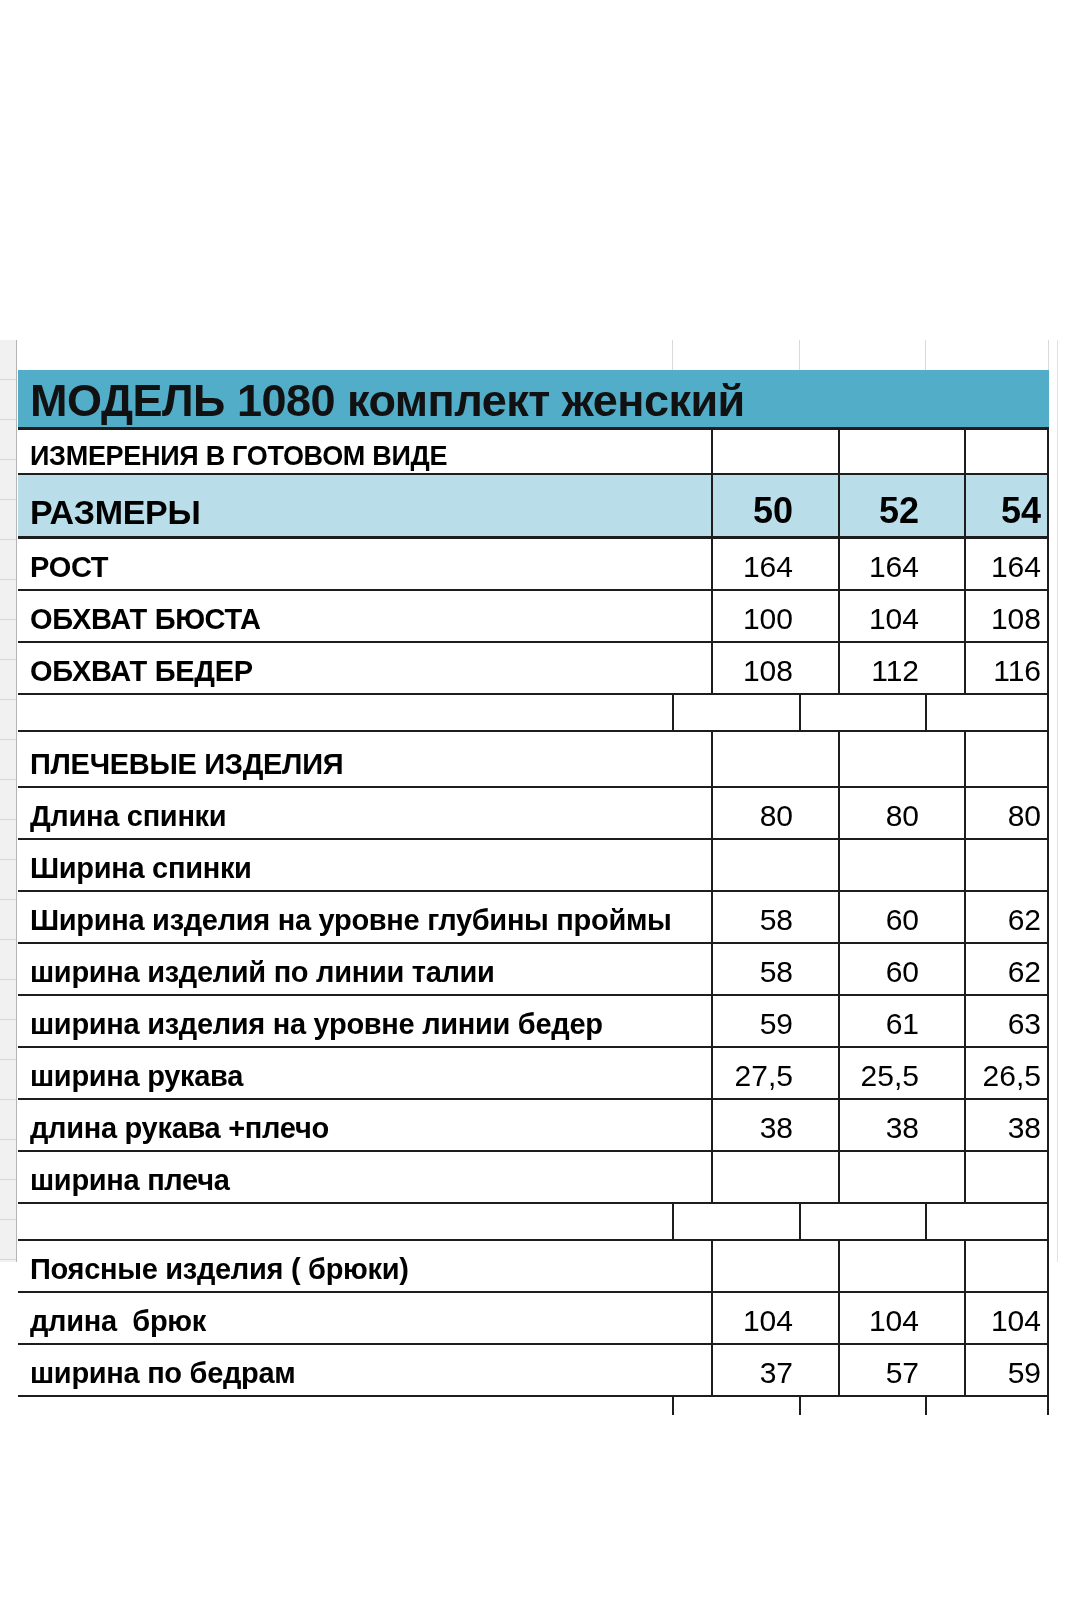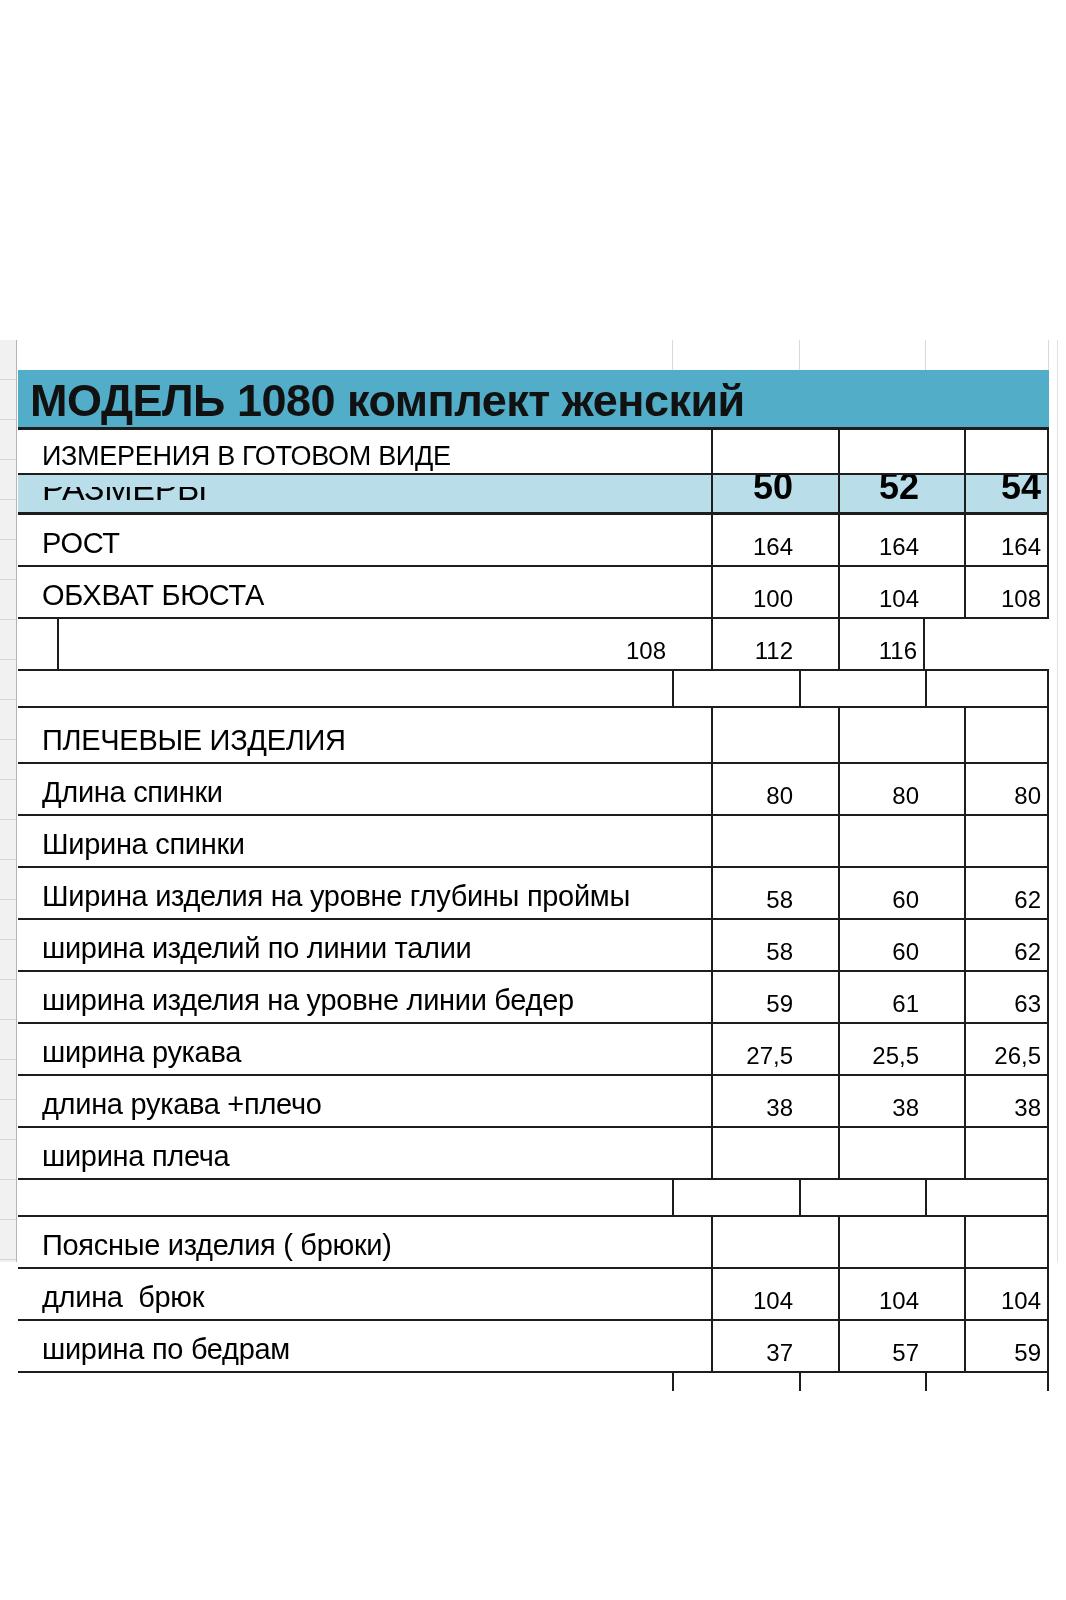--- a/index.html
+++ b/index.html
@@ -36,22 +36,22 @@
     display:grid;
     grid-template-columns:654px 127px 126px 124px;
     box-sizing:border-box;
     background:#ffffff;
   }
   .cell{
     box-sizing:border-box;display:flex;align-items:flex-end;overflow:hidden;
     line-height:1.02;
   }
   .label-cell{
-    justify-content:flex-start;padding:0 4px 6px 24px;
-    font-weight:normal;white-space:pre;letter-spacing:-0.3px;margin-top:12px;
+    justify-content:flex-start;padding:0 4px 6px 12px;
+    font-weight:bold;white-space:pre;letter-spacing:-0.3px;margin-top:12px;
   }
   .v{justify-content:flex-end;padding:0 6px 6px 4px;}
 
   
   .bordered{border-bottom:2px solid var(--bd);}
   .bordered .v{border-left:2px solid var(--bd);margin-left:39px;}
   .bordered .v:last-child{border-right:2px solid var(--bd);}
 
   
   .top-row{height:30px;background:transparent;}
@@ -64,29 +64,29 @@
     grid-column:1 / -1;display:flex;align-items:center;
     padding:4px 0 0 12px;font-size:45px;font-weight:bold;color:#111;
     letter-spacing:-0.5px;white-space:pre;box-sizing:border-box;
   }
 
   
   .subheader-row{height:45px;}
   .subtitle-label{font-size:27px;align-items:center;padding-bottom:2px;}
 
   
-  .sizes-row{height:40px;background:var(--sizes-bg);border-bottom-width:3px;text-align:center;}
+  .sizes-row{height:64px;background:var(--sizes-bg);border-bottom-width:3px;text-align:center;}
   .sizes-row .cell{background:var(--sizes-bg);}
   .sizes-label{font-size:34px;}
   .size-val{font-size:36px;font-weight:bold;}
 
   
   .data-row{height:52px;}
   .data-row .label-cell{font-size:29px;}
-  .data-row .v{font-size:24px;font-weight:normal;}
+  .data-row .v{font-size:30px;font-weight:normal;}
   .data-row.tall{height:56px;}
 
   
   .spacer-row{height:37px;border-bottom:2px solid var(--bd);}
   .spacer-row .v{border-left:2px solid var(--bd);}
   .spacer-row .v:last-child{border-right:2px solid var(--bd);}
 
   
   .stub-row{height:14px;}
   .stub-row .v{border-left:2px solid var(--bd);}
@@ -134,20 +134,21 @@
           <div class="cell v">164</div>
           <div class="cell v">164</div>
         </div>
         <div class="t-row data-row bordered">
           <div class="cell label-cell">ОБХВАТ БЮСТА</div>
           <div class="cell v">100</div>
           <div class="cell v">104</div>
           <div class="cell v">108</div>
         </div>
         <div class="t-row data-row bordered">
+          <div class="cell label-cell">ОБХВАТ БЕДЕР</div>
           <div class="cell v">108</div>
           <div class="cell v">112</div>
           <div class="cell v">116</div>
         </div>
         <div class="t-row spacer-row">
           <div class="cell label-cell"></div>
           <div class="cell v"></div>
           <div class="cell v"></div>
           <div class="cell v"></div>
         </div>

